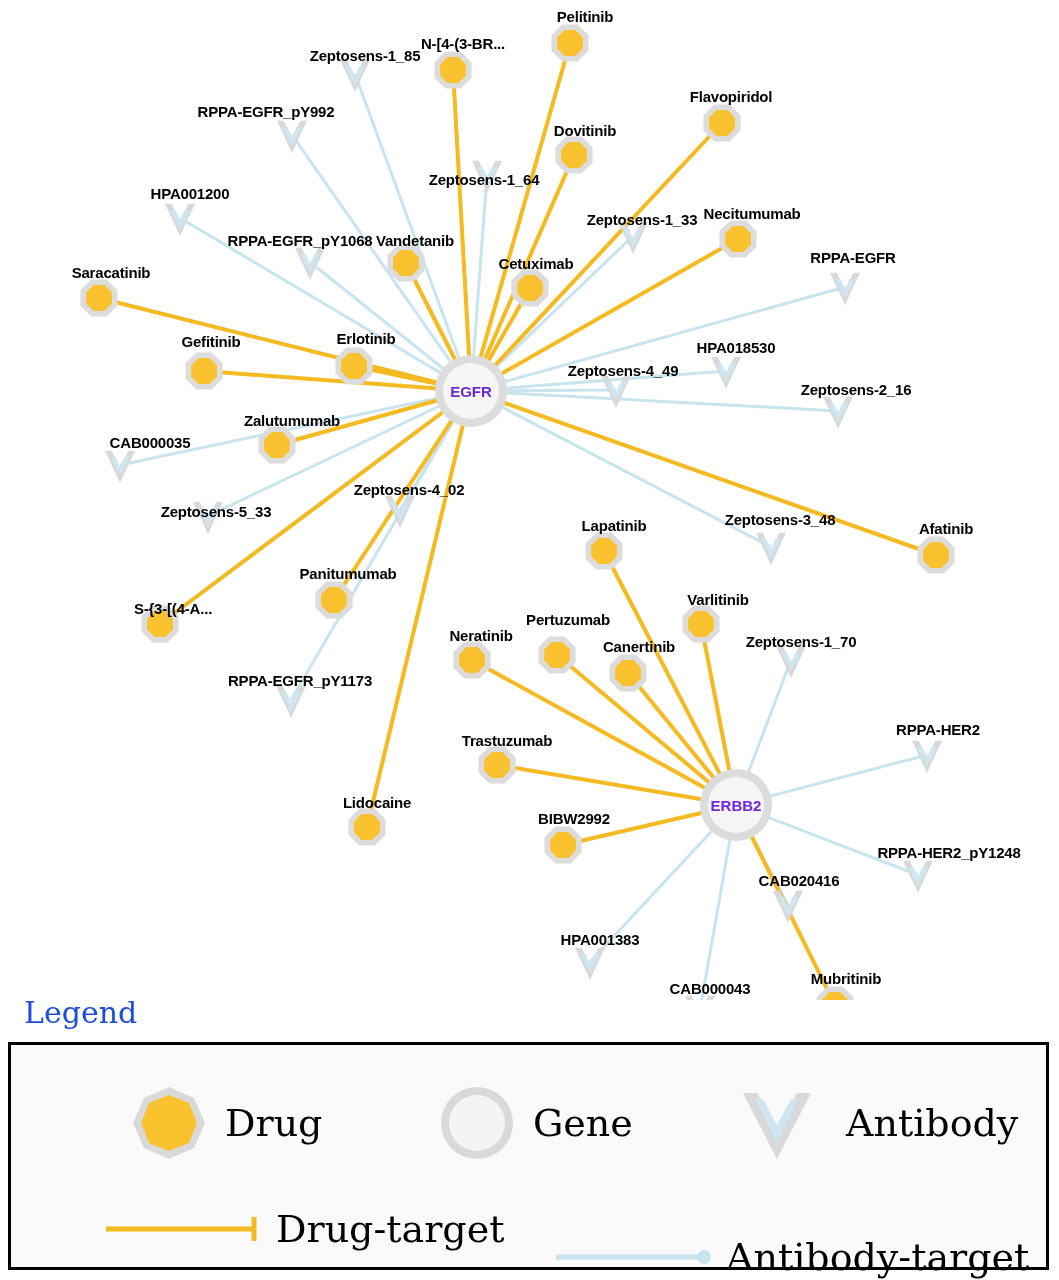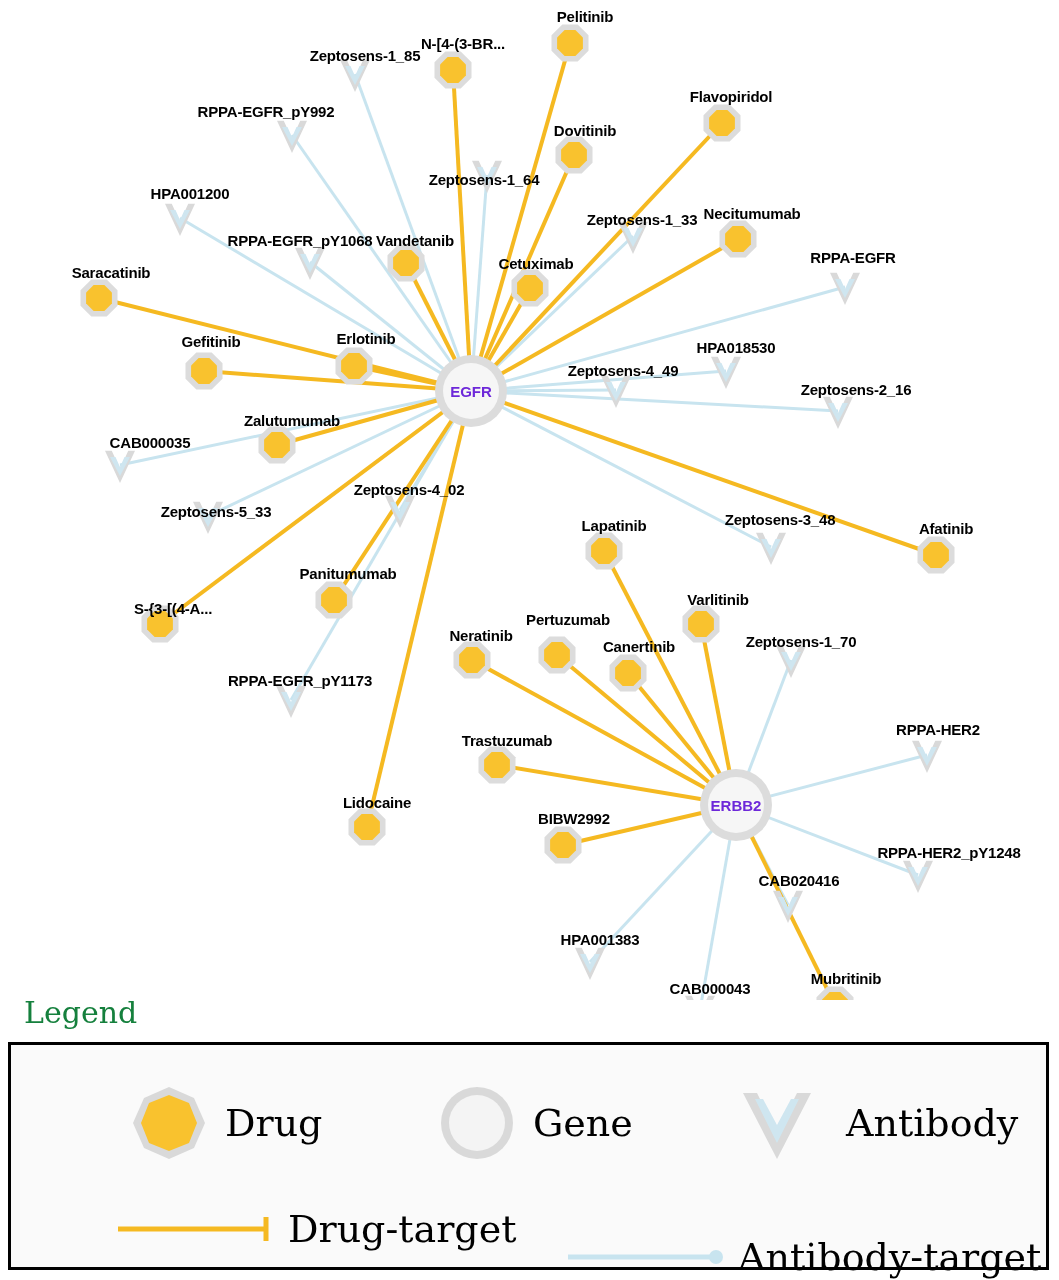--- a/index.html
+++ b/index.html
@@ -30,21 +30,21 @@
     font-size:15px;
     color:#6d28d9;
     white-space:nowrap;
     transform:translate(-50%,-50%);
   }
   #legend-title{
     position:absolute;
     left:24px;top:995px;
     font-family:"DejaVu Serif", serif;
     font-size:30px;
-    color:#15803d;
+    color:#1d4ed8;
   }
   #legend-box{
     position:absolute;
     left:8px;top:1042px;
     width:1041px;height:228px;
     border:3px solid #000;
     background:#fafafa;
     box-sizing:border-box;
   }
   .legend-row1{
@@ -53,21 +53,21 @@
   .legend-item{
     position:absolute;
     display:flex;align-items:center;gap:14px;
   }
   .legend-text{
     font-family:"DejaVu Serif", serif;
     font-size:38px;
     color:#000;
   }
   .legend-row2{
-    position:absolute;left:12px;top:150px;width:100%;height:60px;text-align:right;
+    position:absolute;left:0;top:150px;width:100%;height:60px;text-align:right;
   }
   .legend-line-item{
     position:absolute;
     display:flex;align-items:center;gap:10px;
   }
 </style>
 </head>
 <body>
 
 <div id="network">

